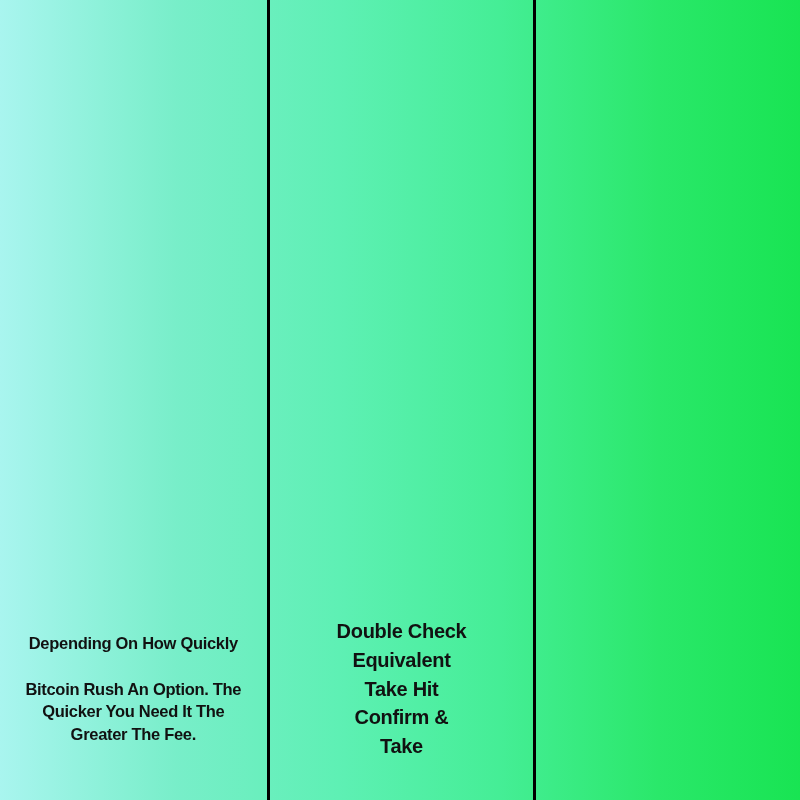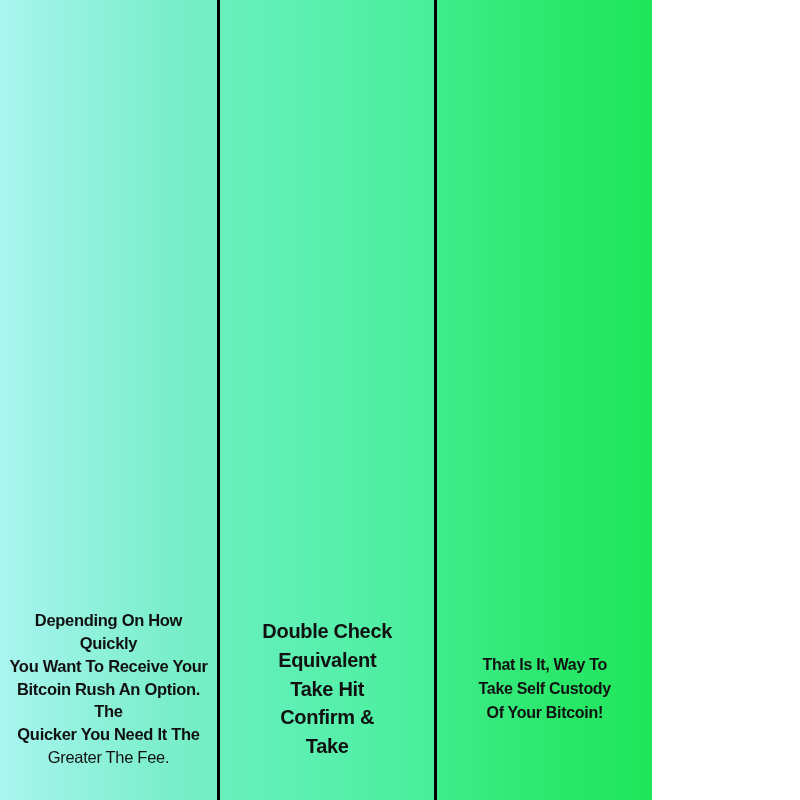--- a/index.html
+++ b/index.html
@@ -6,21 +6,21 @@
 
   html, body {
     width: 800px;
     height: 800px;
     overflow: hidden;
     background: #ffffff;
     font-family: "Liberation Sans", sans-serif;
   }
 
   .screens {
-    width: 652px;
+    width: 800px;
     height: 800px;
     display: flex;
     position: relative;
   }
 
   .panel {
     width: 266.67px;
     height: 800px;
     position: relative;
     display: flex;
@@ -181,21 +181,21 @@
   .caption p {
     font-size: 17px;
     font-weight: bold;
     color: #111;
     line-height: 1.38;
     letter-spacing: -0.3px;
   }
   .caption.p1 p { font-size: 16.5px; }
   .caption.p2 p { font-size: 20px; line-height: 1.44; }
   .caption.p3 p { font-size: 16px; line-height: 1.5; }
-  .light { font-weight: normal; }
+  .light { font-weight: bold; }
 
   
   .grad {
     position: absolute; left: 0; top: 0; width: 800px; height: 100%;
     background: linear-gradient(90deg,
       #a9f5ef 0%, #78eec9 22%, #5ef0b4 42%,
       #45ee96 62%, #2ae86a 82%, #18e452 100%);
     z-index: 0;
   }
   .g1 { left: 0; }
@@ -275,21 +275,21 @@
           <button class="btn primary">Next</button>
           <div class="home-indicator"></div>
         </div>
       </div>
     </div>
 
     <div class="caption p1">
       <div class="grad g1"></div>
       <p class="inner">
         <span>Depending On How Quickly</span><br>
-        <span>You Want To Receive Your</span><br>
+        <br>
         <span>Bitcoin Rush An Option. The</span><br>
         <span>Quicker You Need It The</span><br>
         <span class="light">Greater The Fee.</span>
       </p>
     </div>
   </div>
 
   <div class="panel">
     <div class="phone">
 
@@ -412,21 +412,16 @@
 
         <div class="actions">
           <button class="btn primary">Done</button>
           <div class="home-indicator"></div>
         </div>
       </div>
     </div>
 
     <div class="caption p3">
       <div class="grad g3"></div>
-      <p class="inner">
-        <span>That Is It, Way To</span><br>
-        <span>Take Self Custody</span><br>
-        <span>Of Your Bitcoin!</span>
-      </p>
     </div>
   </div>
 
 </div>
 
 </body></html>

